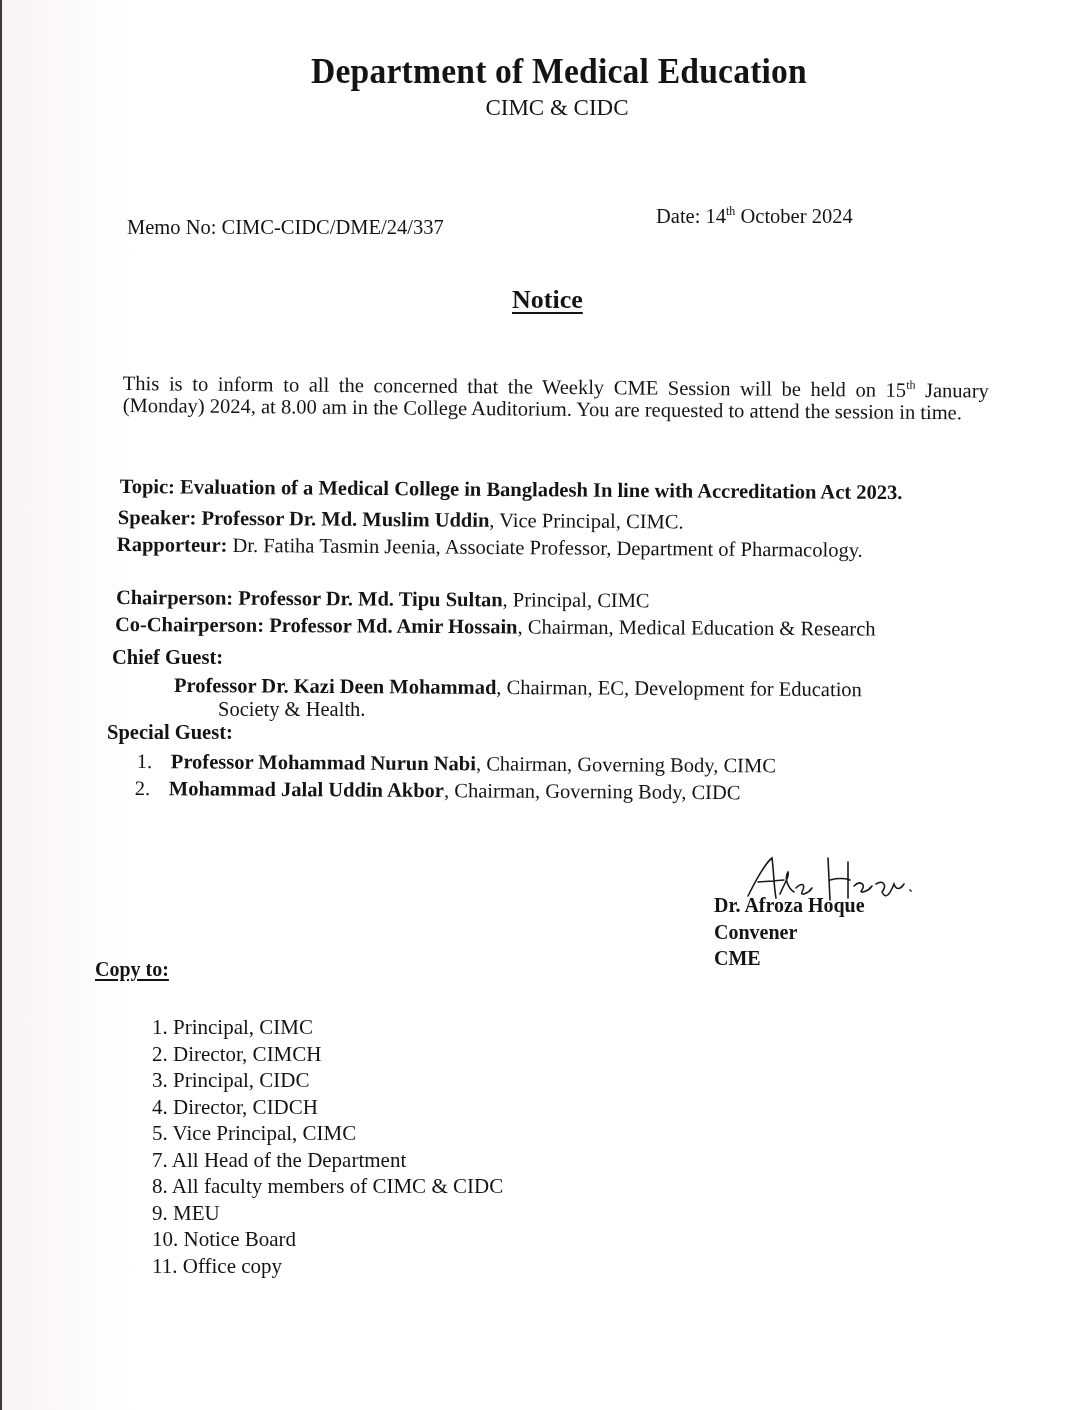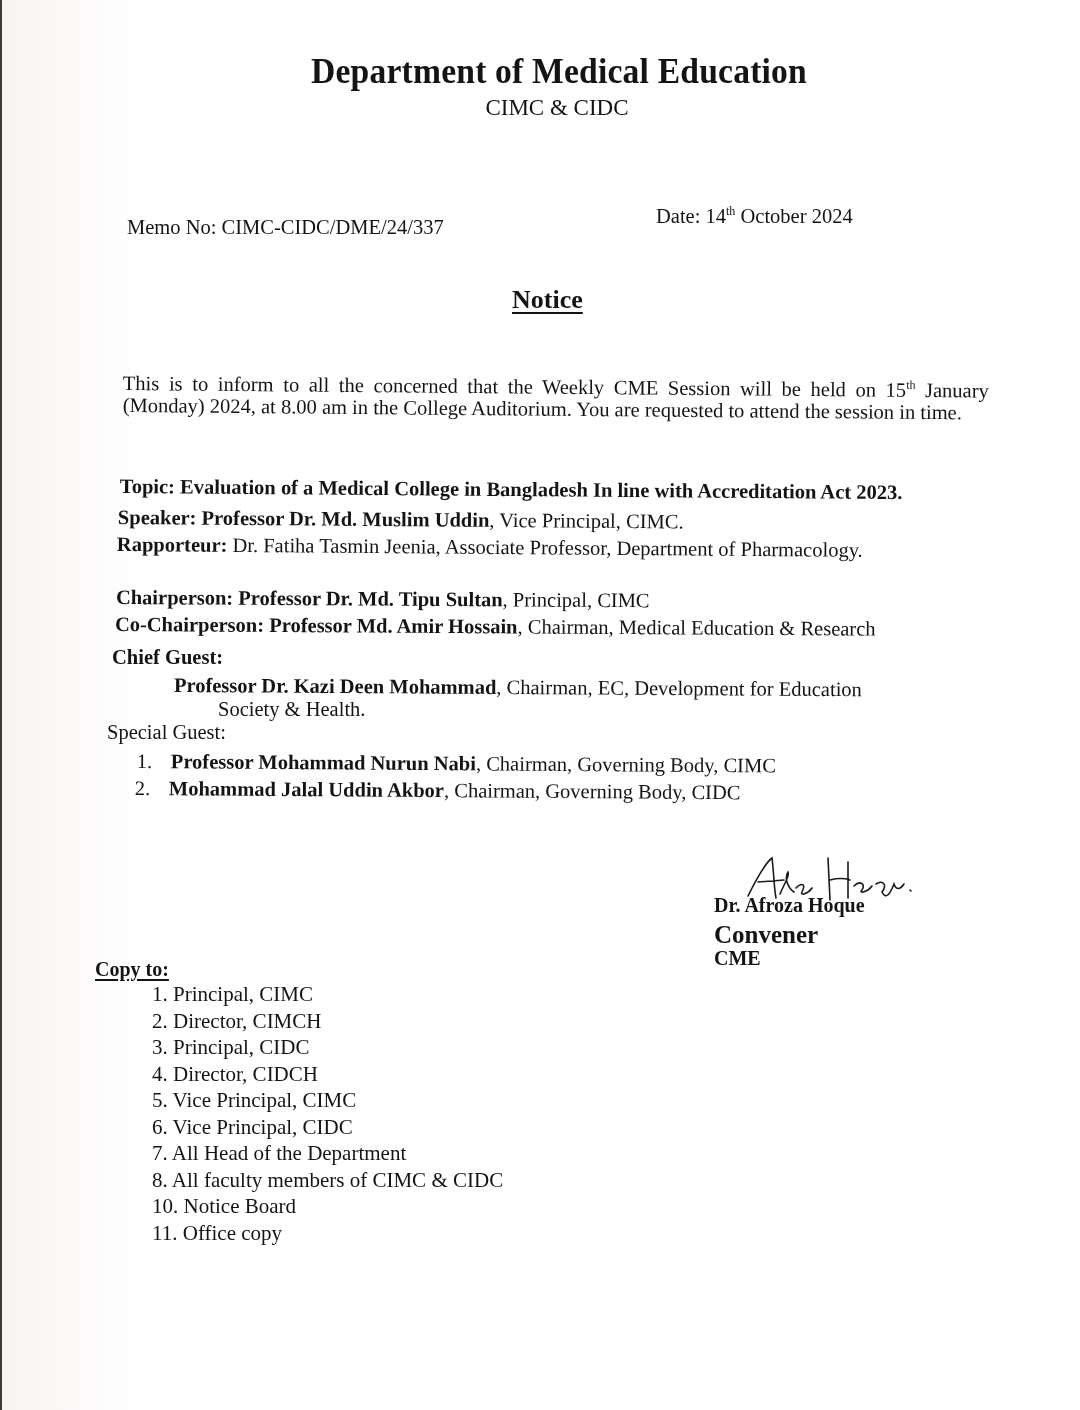--- a/index.html
+++ b/index.html
@@ -79,42 +79,42 @@
     .topic { left: 120px; top: 475px; transform: rotate(0.45deg); transform-origin: left top; }
     .speaker { left: 118px; top: 506px; transform: rotate(0.45deg); transform-origin: left top; }
     .rapporteur { left: 117px; top: 533px; transform: rotate(0.45deg); transform-origin: left top; }
 
     .chair { left: 116px; top: 586px; transform: rotate(0.35deg); transform-origin: left top; }
     .cochair { left: 115px; top: 613px; transform: rotate(0.35deg); transform-origin: left top; }
 
     .chief-label { left: 112px; top: 646px; font-weight: bold; font-size: 20.5px; }
     .chief-line1 { left: 174px; top: 674px; transform: rotate(0.35deg); transform-origin: left top; }
     .chief-line2 { left: 174px; top: 698px; margin-left: 44px; }
-    .special-label { left: 107px; top: 721px; font-weight: normal; font-size: 20.5px; }
+    .special-label { left: 107px; top: 721px; font-weight: bold; font-size: 20.5px; }
     .special-1 { left: 137px; top: 750px; transform: rotate(0.4deg); transform-origin: left top; }
     .special-2 { left: 135px; top: 777px; transform: rotate(0.4deg); transform-origin: left top; }
     .num { display: inline-block; width: 34px; }
 
     .signature {
       left: 744px; top: 854px;
       width: 170px; height: 50px;
     }
     .sig-name { left: 714px; top: 894px; font-weight: bold; font-size: 20px; }
-    .sig-title { left: 714px; top: 921px; font-weight: bold; font-size: 25px; }
+    .sig-title { left: 714px; top: 921px; font-weight: bold; font-size: 20px; }
     .sig-org { left: 714px; top: 947px; font-weight: bold; font-size: 20px; }
 
     .copy-label {
       left: 95px; top: 958px;
       font-weight: bold; font-size: 20px;
       text-decoration: underline;
       text-underline-offset: 3px;
       text-align: center;
     }
     .copy-list {
-      left: 152px; top: 981px;
+      left: 152px; top: 1014px;
       font-size: 21px;
       line-height: 26.5px;
       white-space: nowrap;
     }
     .copy-item { display: block; }
   </style>
 </head>
 <body>
 
 <div class="page-shade"></div>
@@ -164,18 +164,18 @@
 <div class="abs sig-title">Convener</div>
 <div class="abs sig-org">CME</div>
 
 <div class="abs copy-label">Copy to:</div>
 <div class="abs copy-list">
   <span class="copy-item">1. Principal, CIMC</span>
   <span class="copy-item">2. Director, CIMCH</span>
   <span class="copy-item">3. Principal, CIDC</span>
   <span class="copy-item">4. Director, CIDCH</span>
   <span class="copy-item">5. Vice Principal, CIMC</span>
-  <span class="copy-item">6. Vice Principal, CIDC</span>
   <span class="copy-item">7. All Head of the Department</span>
   <span class="copy-item">8. All faculty members of CIMC &amp; CIDC</span>
+  <span class="copy-item">9. MEU</span>
   <span class="copy-item">10. Notice Board</span>
   <span class="copy-item">11. Office copy</span>
 </div>
 
 </body></html>

